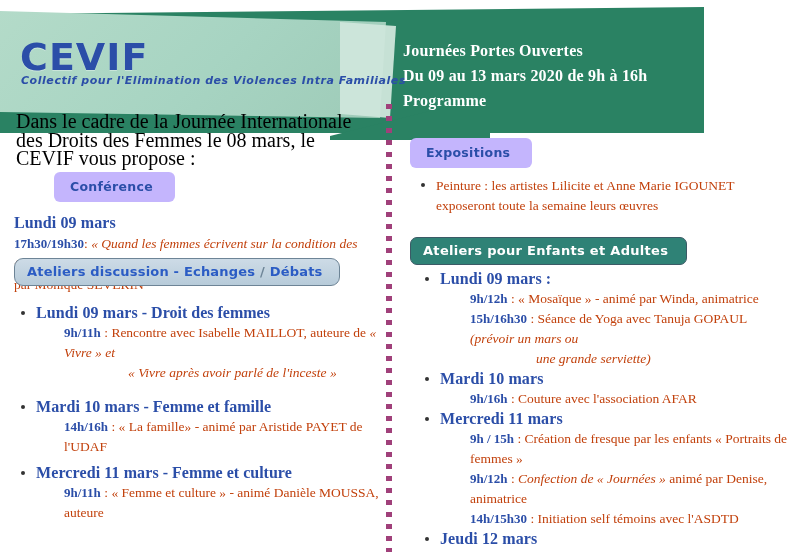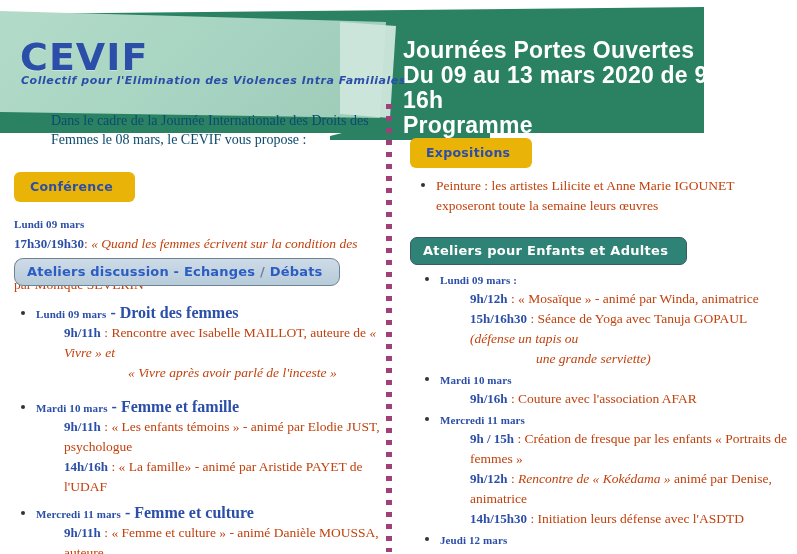--- a/index.html
+++ b/index.html
@@ -48,52 +48,52 @@
   #logo-sub{
     position:absolute;left:21px;top:74px;
     font-family:"DejaVu Sans", sans-serif;
     font-weight:bold;font-style:italic;font-size:11px;
     letter-spacing:.55px;
     color:#2b4ea8;
   }
 
   #hdr-right{
     position:absolute;left:403px;top:38px;width:380px;
-    font-family:Liberation Sans, sans-serif;
-    font-weight:bold;font-size:23px;line-height:25px;
+    font-family:Liberation Serif, serif;
+    font-weight:bold;font-size:16px;line-height:25px;
     color:#ffffff;
     letter-spacing:.2px;
   }
 
   
   #divider{
     position:absolute;left:386px;top:104px;width:6px;height:448px;
     background-image:linear-gradient(to bottom,#a0407a 0px,#a0407a 5px,transparent 5px,transparent 12px);
     background-size:6px 12px;
   }
 
   
   #col-left{position:absolute;left:0;top:112px;width:386px;height:442px;}
   #col-right{position:absolute;left:396px;top:136px;width:401px;height:418px;}
 
   
   #intro{
     position:absolute;left:16px;top:0px;width:340px;
-    font-size:14px;line-height:18.5px;color:#0c4a6e;margin-left:35px;
+    font-size:20px;line-height:18.5px;color:#000000;
   }
 
   
   .badge{
     font-family:"DejaVu Sans", sans-serif;
     font-weight:bold;
     display:inline-block;
     white-space:nowrap;
   }
   .badge-green{
-    background:#eab308;
+    background:#c4b5fd;
     color:#2b4ea8;
     font-size:12.5px;
     padding:7px 22px 8px 16px;
     border-radius:6px;
     letter-spacing:.3px;
   }
   .badge-blue{
     background:linear-gradient(180deg,#cddbe6 0%,#b7cbd9 100%);
     color:#2b5cc4;
     font-size:13px;
@@ -109,21 +109,21 @@
     padding:5px 18px 6px 12px;
     border:1px solid #3c5a66;
     border-radius:7px;
     letter-spacing:.3px;
   }
   .badge-blue .sep{color:#6d8496;font-weight:bold;}
 
   
   .dayhead{
     font-family:"Liberation Serif", serif;
-    font-weight:bold;font-size:11px;color:#2b4ea8;
+    font-weight:bold;font-size:16px;color:#2b4ea8;
     letter-spacing:.1px;
   }
   .daysuffix{color:#2b4ea8;font-weight:bold;}
   .time{font-weight:bold;color:#2b4ea8;font-size:13px;}
   .body-txt{font-size:13.5px;color:#c2410c;}
   .ital{font-style:italic;}
 
   ul.bl{list-style:none;margin:0;padding:0;}
   ul.bl>li{position:relative;padding-left:22px;margin:0;}
   ul.bl>li:before{
@@ -154,21 +154,21 @@
     <div>Programme</div>
   </div>
 </div>
 
 <div id="divider"></div>
 
 <div id="col-left">
 
   <div id="intro">Dans le cadre de la Journée Internationale des Droits des Femmes le 08 mars, le CEVIF vous propose :</div>
 
-  <div class="left-sec" style="top:60px;">
+  <div class="left-sec" style="top:60px;margin-left:40px;">
     <span class="badge badge-green">Conférence</span>
   </div>
 
   <div class="left-sec" style="top:102px;">
     <span class="dayhead">Lundi 09 mars</span>
   </div>
 
   <div class="left-sec" style="top:121px;width:368px;line-height:20px;">
     <span class="time">17h30/19h30</span><span class="body-txt">: </span><span class="body-txt ital">« Quand les femmes écrivent sur la condition des femmes»</span><span class="body-txt"> animé</span>
     <div class="body-txt">par Monique SEVERIN</div>
@@ -179,21 +179,20 @@
   </div>
 
   <ul class="bl" id="left-list" style="position:absolute;left:14px;top:192px;width:372px;">
       <li style="margin-bottom: 16px;">
         <div><span class="dayhead">Lundi 09 mars</span><span class="daysuffix"> - Droit des femmes</span></div>
         <div class="sub-line"><span class="time">9h/11h</span><span class="body-txt"> : </span><span class="body-txt">Rencontre avec Isabelle MAILLOT, auteure de </span><span class="body-txt ital">« Vivre » et</span></div>
         <div class="indent-more"><span class="body-txt ital">« Vivre après avoir parlé de l'inceste »</span></div>
       </li>
       <li style="margin-bottom: 8px;">
         <div><span class="dayhead">Mardi 10 mars</span><span class="daysuffix"> - Femme et famille</span></div>
-        <div class="sub-line"><span class="time">9h/11h</span><span class="body-txt"> : </span><span class="body-txt">« Les enfants témoins » - animé par Elodie JUST, psychologue</span></div>
         <div class="sub-line"><span class="time">14h/16h</span><span class="body-txt"> : </span><span class="body-txt">« La famille» - animé par Aristide PAYET de l'UDAF</span></div>
       </li>
       <li style="margin-bottom: 16px;">
         <div><span class="dayhead">Mercredi 11 mars</span><span class="daysuffix"> - Femme et culture</span></div>
         <div class="sub-line"><span class="time">9h/11h</span><span class="body-txt"> : </span><span class="body-txt">« Femme et culture » - animé Danièle MOUSSA, auteure</span></div>
       </li>
     </ul>
 </div>
 
 <div id="col-right">
@@ -209,30 +208,30 @@
   </ul>
 
   <div class="right-sec" style="top:101px;">
     <span class="badge badge-teal">Ateliers pour Enfants et Adultes</span>
   </div>
 
   <ul class="bl" id="right-list" style="position:absolute;left:22px;top:134px;width:372px;">
       <li style="margin-bottom: 2px;">
         <div><span class="dayhead">Lundi 09 mars :</span></div>
         <div class="sub-line" style="padding-left: 30px;"><span class="time">9h/12h</span><span class="body-txt"> : </span><span class="body-txt">« Mosaïque » - animé par Winda, animatrice</span></div>
-        <div class="sub-line" style="padding-left: 30px;"><span class="time">15h/16h30</span><span class="body-txt"> : </span><span class="body-txt">Séance de Yoga avec Tanuja GOPAUL </span><span class="body-txt ital">(défense un tapis ou</span></div>
+        <div class="sub-line" style="padding-left: 30px;"><span class="time">15h/16h30</span><span class="body-txt"> : </span><span class="body-txt">Séance de Yoga avec Tanuja GOPAUL </span><span class="body-txt ital">(prévoir un mars ou</span></div>
         <div class="indent-more" style="padding-left: 96px;"><span class="body-txt ital">une grande serviette)</span></div>
       </li>
       <li style="margin-bottom: 2px;">
         <div><span class="dayhead">Mardi 10 mars</span></div>
         <div class="sub-line" style="padding-left: 30px;"><span class="time">9h/16h</span><span class="body-txt"> : </span><span class="body-txt">Couture avec l'association AFAR</span></div>
       </li>
       <li style="margin-bottom: 2px;">
         <div><span class="dayhead">Mercredi 11 mars</span></div>
         <div class="sub-line" style="padding-left: 30px;"><span class="time">9h / 15h</span><span class="body-txt"> : </span><span class="body-txt">Création de fresque par les enfants « Portraits de femmes »</span></div>
-        <div class="sub-line" style="padding-left: 30px;"><span class="time">9h/12h</span><span class="body-txt"> : </span><span class="body-txt ital">Rencontre de « Kokédama »</span><span class="body-txt"> animé par Denise, animatrice</span></div>
-        <div class="sub-line" style="padding-left: 30px;"><span class="time">14h/15h30</span><span class="body-txt"> : </span><span class="body-txt">Initiation leurs défense avec l'ASDTD</span></div>
+        <div class="sub-line" style="padding-left: 30px;"><span class="time">9h/12h</span><span class="body-txt"> : </span><span class="body-txt ital">Confection de « Journées »</span><span class="body-txt"> animé par Denise, animatrice</span></div>
+        <div class="sub-line" style="padding-left: 30px;"><span class="time">14h/15h30</span><span class="body-txt"> : </span><span class="body-txt">Initiation self témoins avec l'ASDTD</span></div>
       </li>
       <li style="margin-bottom: 2px;">
         <div><span class="dayhead">Jeudi 12 mars</span></div>
       </li>
     </ul>
 </div>
 
 </body></html>

